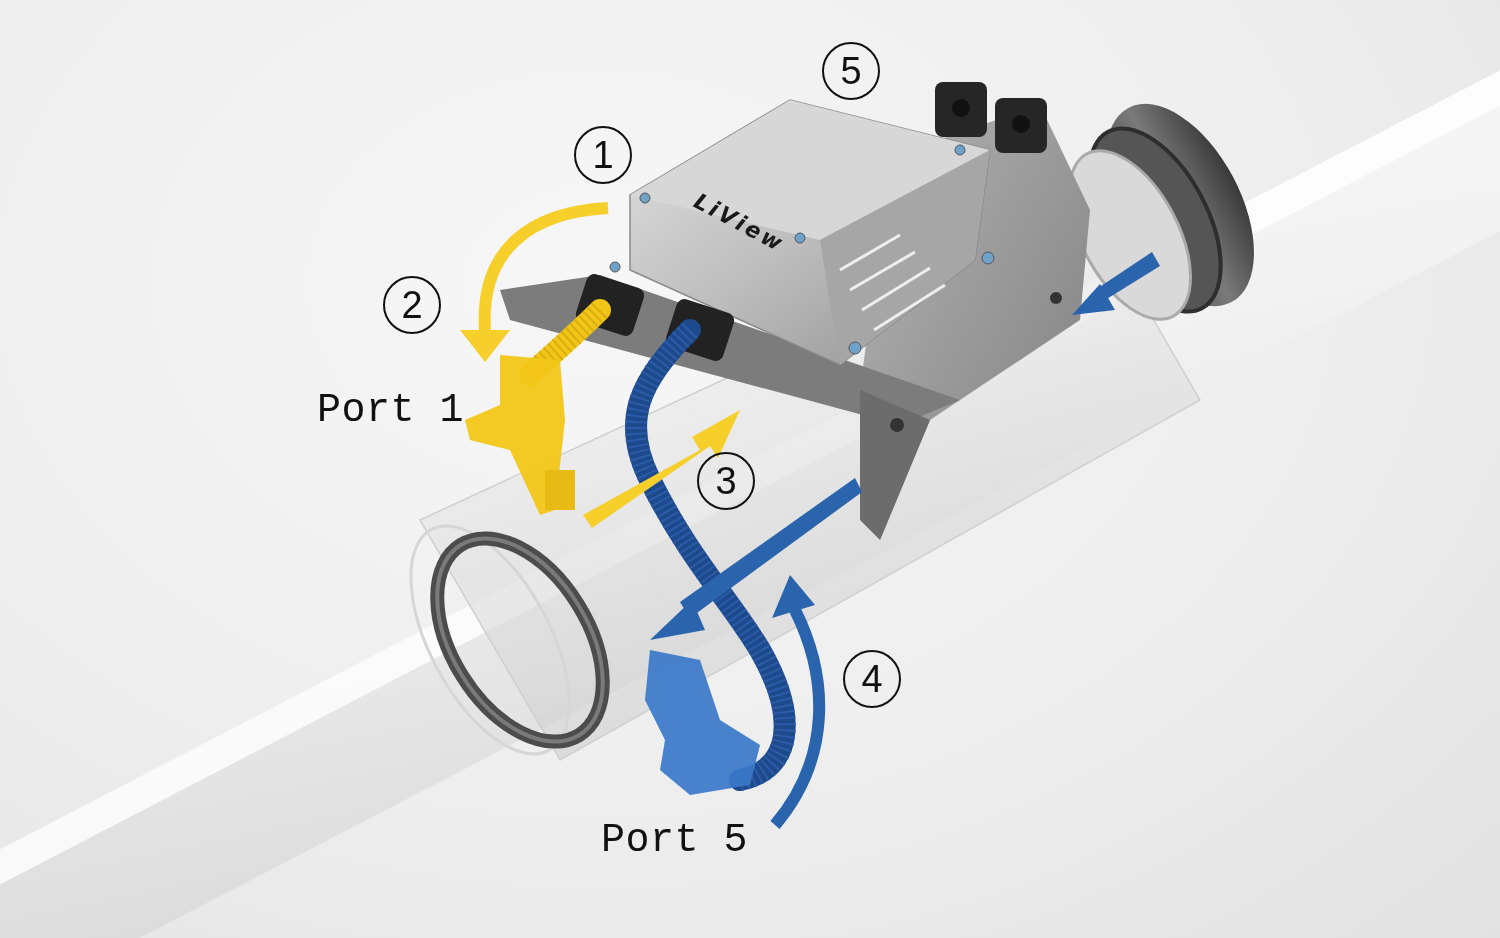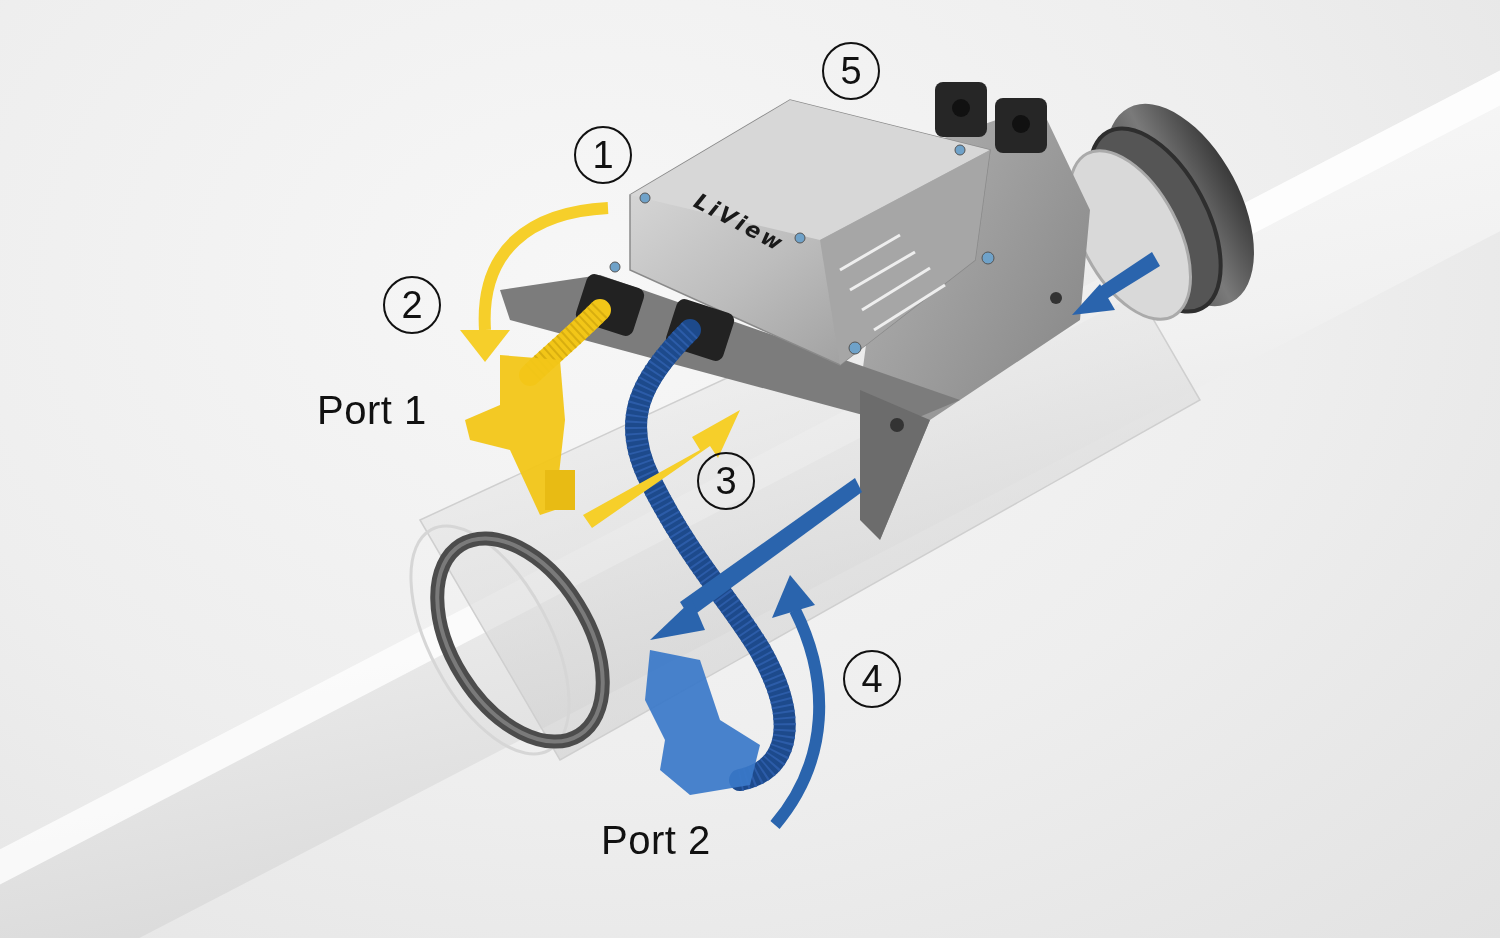--- a/index.html
+++ b/index.html
@@ -10,21 +10,21 @@
   }
   #stage { position: absolute; left: 0; top: 0; width: 1500px; height: 938px; }
   .callout {
     position: absolute; width: 58px; height: 58px; border: 2.5px solid #111;
     border-radius: 50%; box-sizing: border-box; display: flex; align-items: center;
     justify-content: center; font-size: 38px; color: #111; line-height: 1;
     font-family: "Liberation Sans", sans-serif;
   }
   .port-label {
     position: absolute; font-size: 40px; color: #111;
-    font-family: Liberation Sans, sans-serif; letter-spacing: 0.5px;
+    font-family: Liberation Mono, monospace; letter-spacing: 0.5px;
   }
   .brand {
     position: absolute; font-size: 22px; font-weight: bold; color: #1a1a1a;
     font-family: "DejaVu Sans", sans-serif; transform: rotate(28deg);
     letter-spacing: 3px; font-style: italic;
   }
 </style>
 </head>
 <body>
 
@@ -169,14 +169,14 @@
     </div>
   <div class="callout" style="left:843px; top:650px;">
       <span>4</span>
     </div>
   <div class="callout" style="left:822px; top:42px;">
       <span>5</span>
     </div>
 
   
   <div class="port-label" style="left:317px; top:388px;">Port 1</div>
-  <div class="port-label" style="left:601px; top:818px;">Port 2</div>
+  <div class="port-label" style="left:601px; top:818px;">Port 5</div>
 </div>
 
 </body></html>

